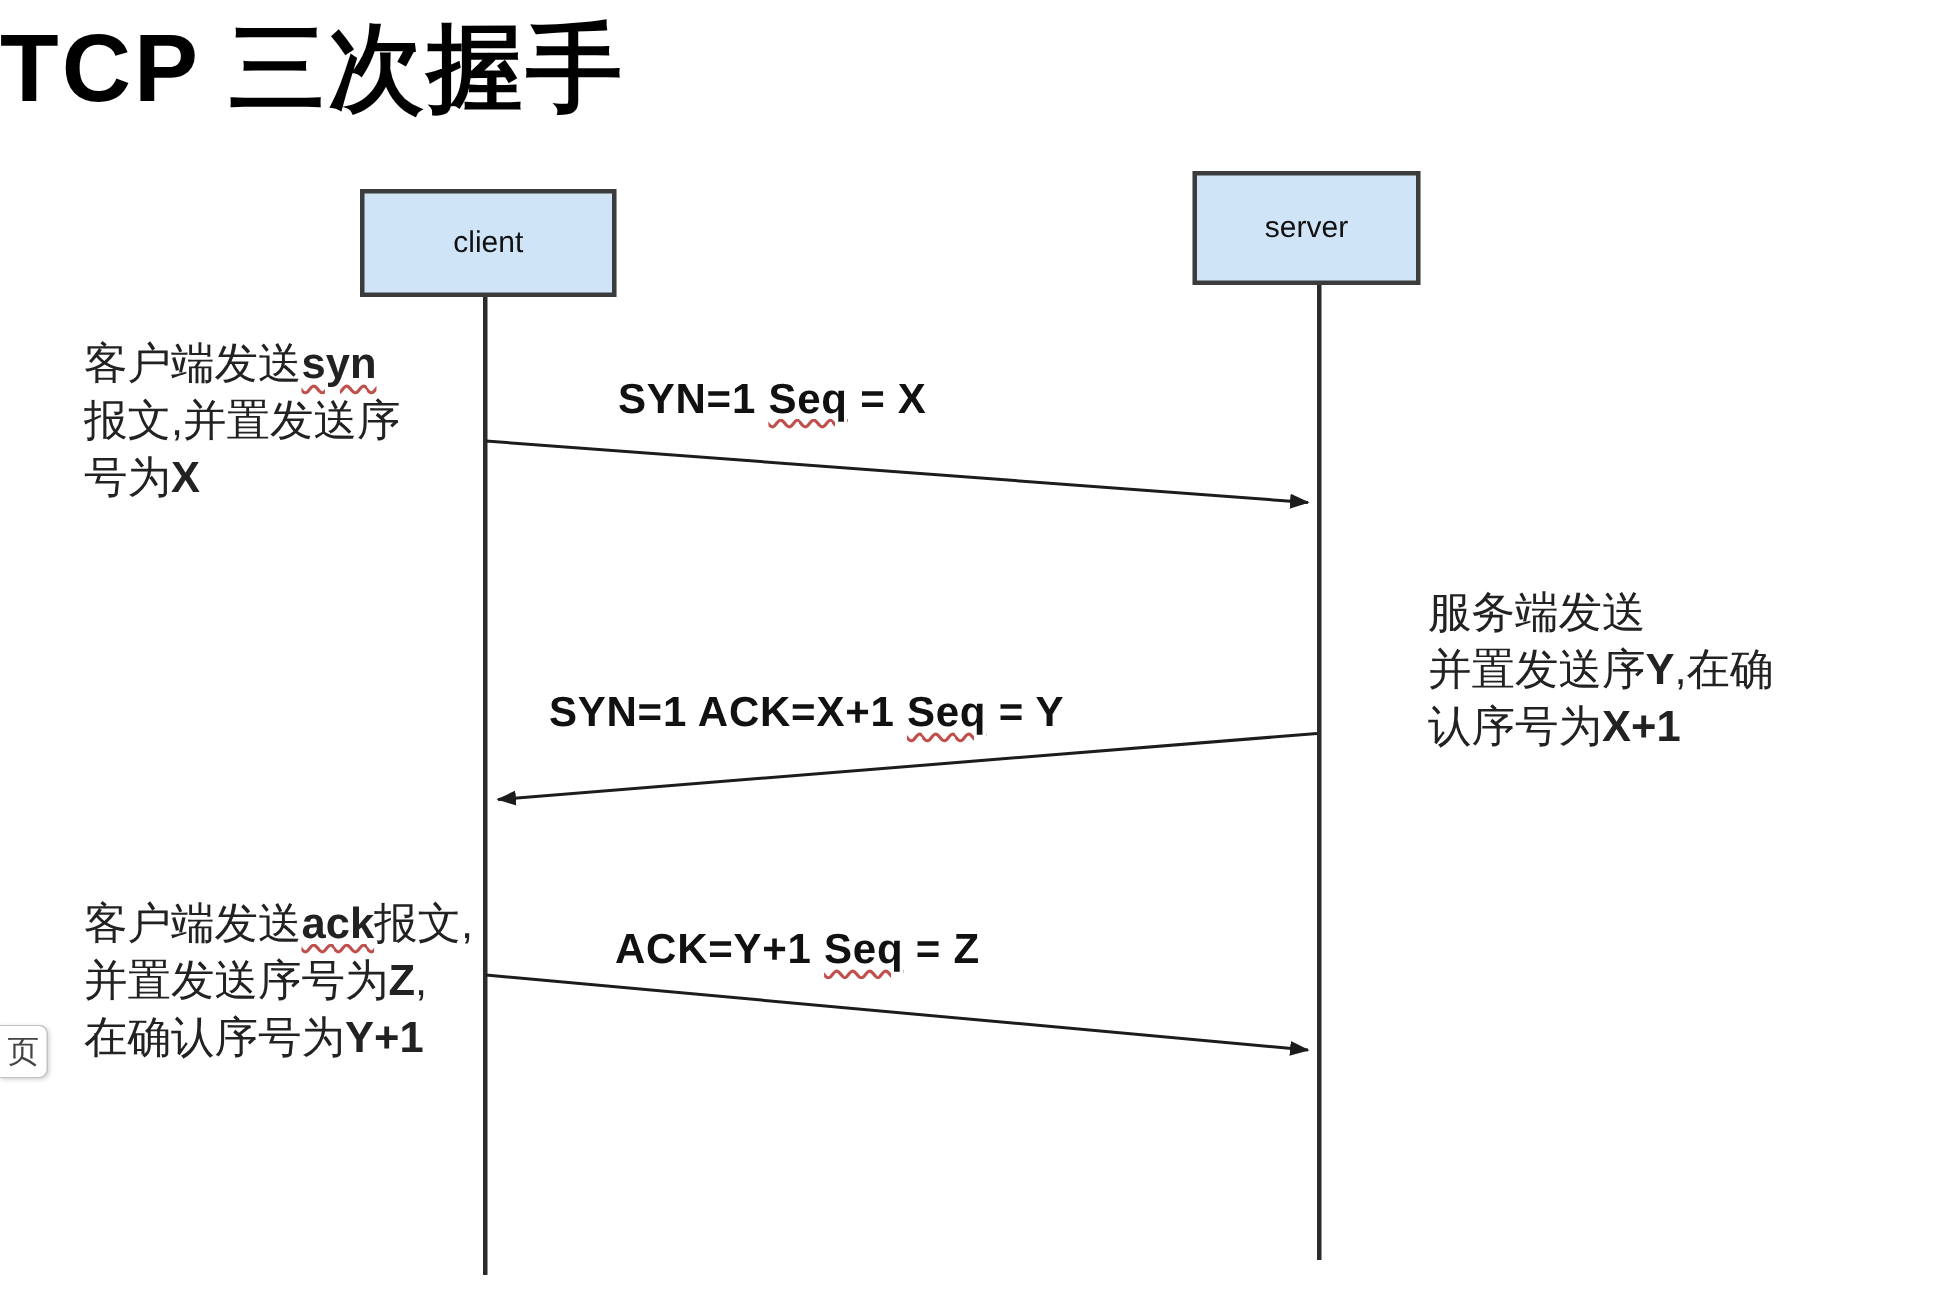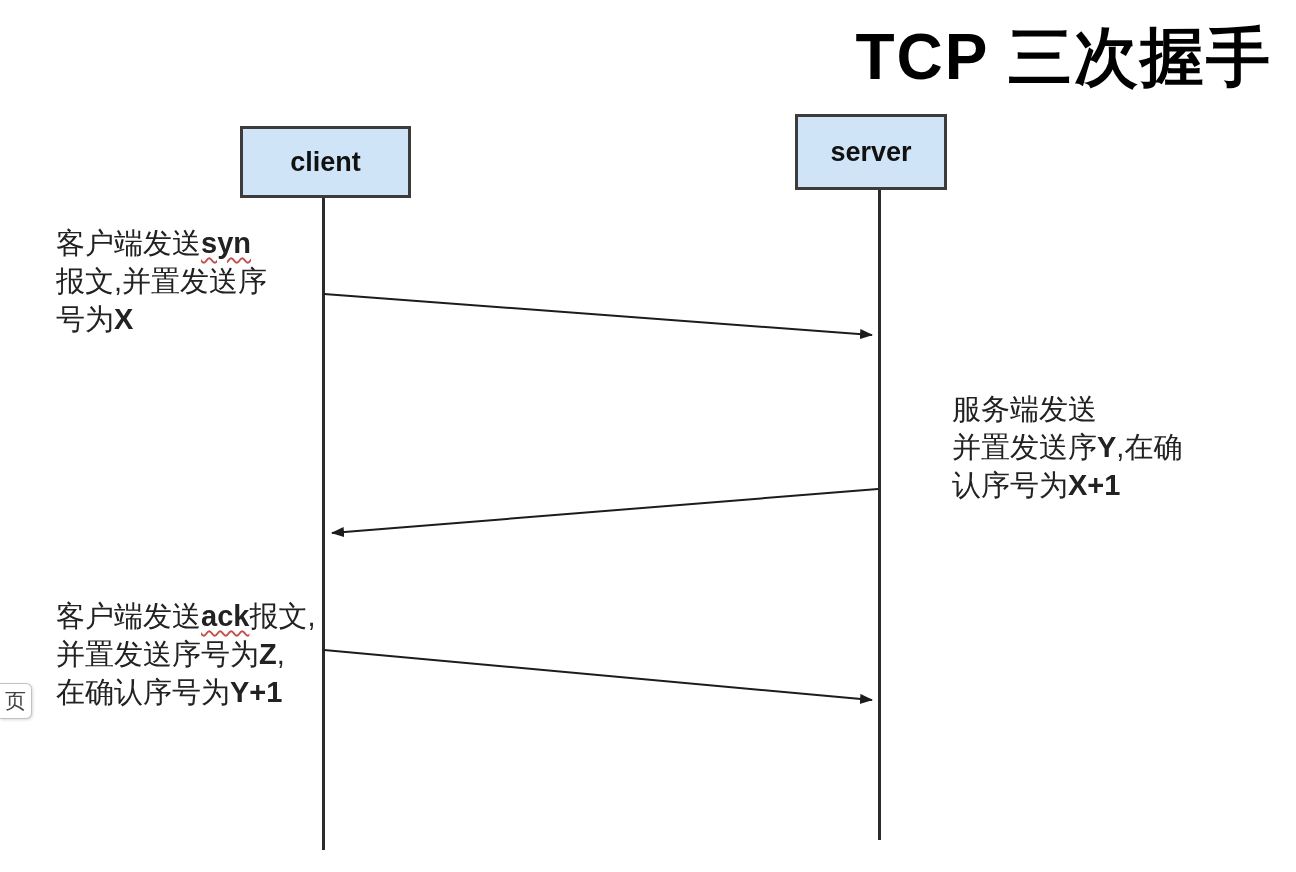--- a/index.html
+++ b/index.html
@@ -13,32 +13,32 @@
   .canvas{
     position:relative;
     width:1296px;height:872px;
     background:#ffffff;
     overflow:hidden;
     font-family:"Liberation Sans", sans-serif;
     color:var(--text);
   }
   .title{
     position:absolute;left:0;top:2px;width:1260px;
-    text-align:right;
+    text-align:left;
     font-size:64px;font-weight:700;color:#000;
     letter-spacing:2px;
-    margin:12px;
+    margin:0;
   }
   .actor-box{
     position:absolute;
     background:var(--actor-fill);
     border:3px solid var(--actor-border);
     box-sizing:border-box;
     display:flex;align-items:center;justify-content:center;
-    font-size:27px;font-weight:700;color:#111;
+    font-size:20px;font-weight:400;color:#111;
   }
   .actor-client{left:240px;top:126px;width:171px;height:72px;}
   .actor-server{left:795px;top:114px;width:152px;height:76px;}
   .lifeline{
     position:absolute;width:3px;background:#2b2b2b;
   }
   .lifeline-client{left:322px;top:198px;height:652px;}
   .lifeline-server{left:878px;top:190px;height:650px;}
   svg.arrows{position:absolute;left:0;top:0;width:1296px;height:872px;pointer-events:none;}
   .arrow-line{stroke:var(--line);stroke-width:2;}
@@ -101,20 +101,23 @@
     <defs>
       <marker id="ah" markerWidth="14" markerHeight="12" refX="12" refY="5" orient="auto" markerUnits="userSpaceOnUse">
         <path class="arrow-head" d="M0,0 L13,5 L0,10 z"></path>
       </marker>
     </defs>
     <line class="arrow-line" x1="324" y1="294" x2="872" y2="335" marker-end="url(#ah)"></line>
     <line class="arrow-line" x1="878" y1="489" x2="332" y2="533" marker-end="url(#ah)"></line>
     <line class="arrow-line" x1="324" y1="650" x2="872" y2="700" marker-end="url(#ah)"></line>
   </svg>
 
+  <div class="msg-label msg-1"><span>SYN=1  </span><span class="sq">Seq</span><span> = X</span></div>
+  <div class="msg-label msg-2"><span>SYN=1  ACK=X+1 </span><span class="sq">Seq</span><span> = Y</span></div>
+  <div class="msg-label msg-3"><span>ACK=Y+1 </span><span class="sq">Seq</span><span> = Z</span></div>
 
   <div class="note note-1">
       <div><span>客户端发送</span><span class="b sq">syn</span></div>
       <div><span>报文,并置发送序</span></div>
       <div><span>号为</span><span class="b">X</span></div>
     </div>
   <div class="note note-2">
       <div><span>服务端发送</span></div>
       <div><span>并置发送序</span><span class="b">Y</span><span>,在确</span></div>
       <div><span>认序号为</span><span class="b">X+1</span></div>

